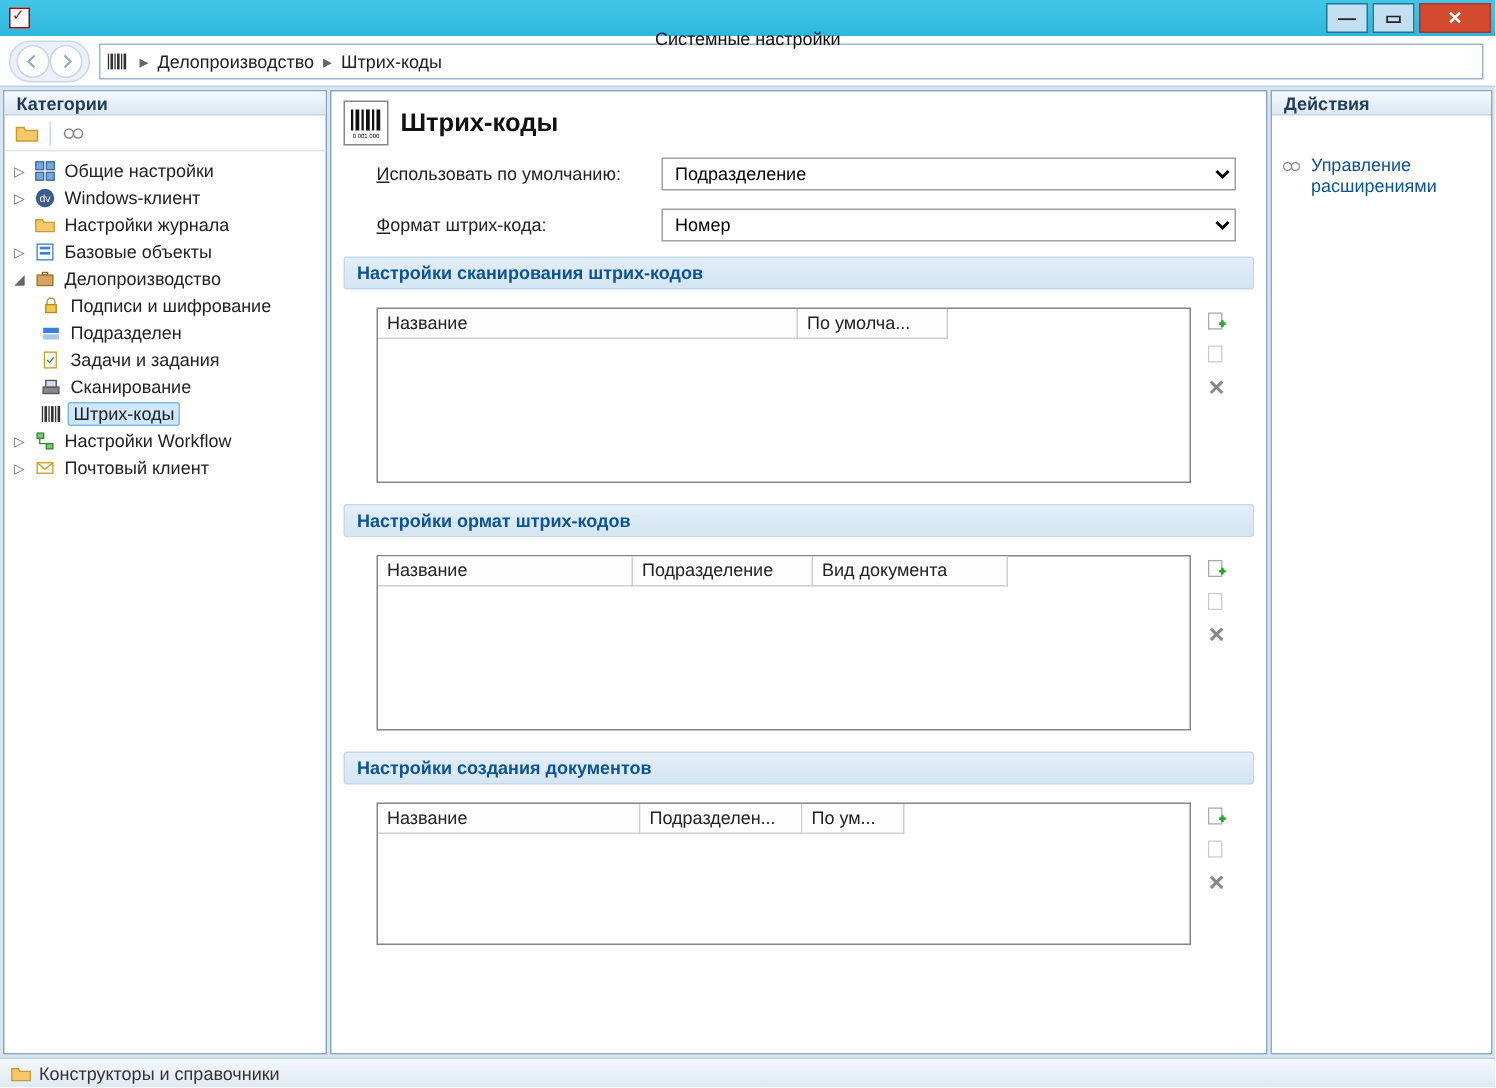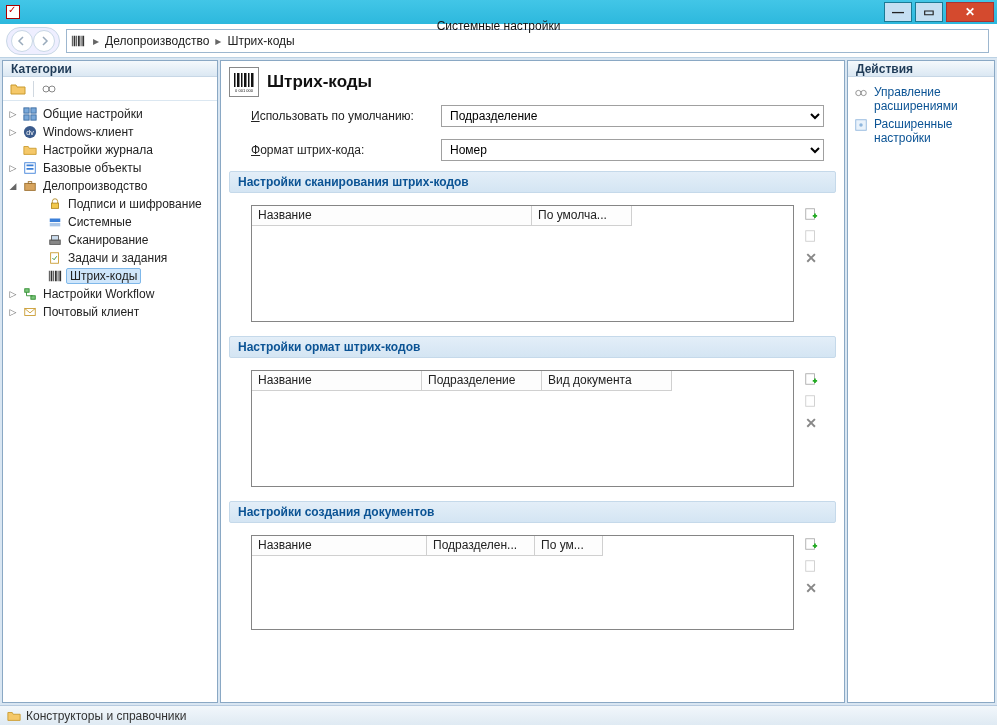--- a/index.html
+++ b/index.html
@@ -34,21 +34,21 @@
   
   .left-panel { width:216px; margin:2px 0 2px 2px; }
   .sidebar-toolbar { height:24px; border-bottom:1px solid #dbe7f1; display:flex; align-items:center; padding:0 4px; gap:2px; }
   .tool-btn { width:22px; height:20px; display:flex; align-items:center; justify-content:center; }
   .tree { flex:1; overflow:auto; padding:4px 0; }
   .tree-item { display:flex; align-items:center; height:18px; padding:0 4px; cursor:default; white-space:nowrap; }
   .tree-item .expander { width:12px; text-align:center; color:#666; font-size:9px; }
   .tree-item .node-icon { width:16px; height:16px; margin:0 3px; display:flex; align-items:center; justify-content:center; }
   .tree-item.selected > .label { background:#cfe6fb; border:1px solid #7fb8ea; border-radius:2px; padding:0 3px; }
   .tree-item .label { padding:0 2px; }
-  .indent-1 { padding-left:29px; }
+  .indent-1 { padding-left:8px; }
 
   
   .center-panel { flex:1; margin:2px; overflow:auto; }
   .page-heading { display:flex; align-items:center; padding:6px 8px 2px 8px; gap:8px; }
   .page-heading .h-icon { width:30px; height:30px; border:1px solid #888; display:flex; align-items:center; justify-content:center; background:#fff; position:relative; }
   .page-heading h1 { margin:0; font-size:17px; font-weight:bold; color:#111; }
 
   .section-header { background:linear-gradient(#e3eef8,#d4e5f3); border:1px solid #c5d9ea; color:#0b5394; font-weight:bold; padding:3px 8px; margin:4px 8px 8px 8px; font-size:12px; border-radius:2px; }
 
   .form-row { display:flex; align-items:center; margin:6px 20px 6px 30px; }
@@ -59,21 +59,21 @@
   .grid-block { display:flex; margin:4px 20px 10px 30px; }
   .grid { flex:1; border:1px solid #858585; height:117px; background:#fff; }
   .grid-header-row { display:flex; height:20px; font-size:12px; }
   .grid-header-cell { border-right:1px solid #d0d0d0; border-bottom:1px solid #d0d0d0; padding:2px 6px; background:#fdfdfd; overflow:hidden; white-space:nowrap; text-overflow:ellipsis; }
   .grid-tools { width:26px; display:flex; flex-direction:column; align-items:center; padding-top:0; gap:4px; margin-left:4px; }
   .gt-btn { width:18px; height:18px; display:flex; align-items:center; justify-content:center; color:#888; font-weight:bold; font-size:14px; }
   .gt-add svg, .gt-edit svg { width:14px; height:14px; }
 
   
   .right-panel { width:148px; margin:2px 2px 2px 0; }
-  .actions-body { padding:6px 6px; font-size:12px; }
+  .actions-body { padding:24px 6px; font-size:12px; }
   .action-link { display:flex; gap:6px; color:#0b5394; padding:2px 0; cursor:pointer; }
   .action-link .ai { width:16px; height:16px; display:flex; align-items:center; justify-content:center; }
 
   
   .statusbar { height:20px; background:linear-gradient(#f2f7fb,#dfeaf3); border-top:1px solid #b7cbe0; display:flex; align-items:center; padding:0 6px; font-size:12px; color:#333; }
   .statusbar .sb-icon { width:16px; height:16px; margin-right:4px; display:flex; align-items:center; justify-content:center; }
 
   
   svg { display:block; }
 </style>
@@ -209,41 +209,41 @@
         <span class="label">Подписи и шифрование</span>
       </div>
       <div class="tree-item indent-1">
         <span class="expander"></span>
         <span class="node-icon">
             <svg viewBox="0 0 16 16" width="14" height="14">
               <rect x="2" y="4" width="12" height="4" fill="#3b7fd8"></rect>
               <rect x="2" y="9" width="12" height="4" fill="#aac6e8"></rect>
             </svg>
           </span>
-        <span class="label">Системные</span>
+        <span class="label">Подразделен</span>
+      </div>
+      <div class="tree-item indent-1">
+        <span class="expander"></span>
+        <span class="node-icon">
+            <svg viewBox="0 0 16 16" width="14" height="14">
+              <rect x="3" y="2" width="9" height="12" fill="#fff" stroke="#c99a2e"></rect>
+              <path d="M5 8l2 2 3-4" stroke="#2e8b2e" fill="none"></path>
+            </svg>
+          </span>
+        <span class="label">Задачи и задания</span>
       </div>
       <div class="tree-item indent-1">
         <span class="expander"></span>
         <span class="node-icon">
             <svg viewBox="0 0 16 16" width="14" height="14">
               <rect x="2" y="8" width="12" height="5" fill="#888" stroke="#555"></rect>
               <rect x="4" y="3" width="8" height="5" fill="#cde" stroke="#555"></rect>
             </svg>
           </span>
         <span class="label">Сканирование</span>
-      </div>
-      <div class="tree-item indent-1">
-        <span class="expander"></span>
-        <span class="node-icon">
-            <svg viewBox="0 0 16 16" width="14" height="14">
-              <rect x="3" y="2" width="9" height="12" fill="#fff" stroke="#c99a2e"></rect>
-              <path d="M5 8l2 2 3-4" stroke="#2e8b2e" fill="none"></path>
-            </svg>
-          </span>
-        <span class="label">Задачи и задания</span>
       </div>
       <div class="tree-item indent-1 selected">
         <span class="expander"></span>
         <span class="node-icon">
             <svg viewBox="0 0 16 16" width="14" height="14">
               <rect x="1" y="2" width="1" height="12" fill="#333"></rect>
               <rect x="3" y="2" width="2" height="12" fill="#333"></rect>
               <rect x="6" y="2" width="1" height="12" fill="#333"></rect>
               <rect x="8" y="2" width="2" height="12" fill="#333"></rect>
               <rect x="11" y="2" width="1" height="12" fill="#333"></rect>
@@ -385,29 +385,20 @@
     <div class="actions-body">
       <div class="action-link">
         <span class="ai">
             <svg viewBox="0 0 16 16" width="14" height="14">
               <circle cx="5" cy="8" r="3" fill="none" stroke="#888"></circle>
               <circle cx="11" cy="8" r="3" fill="none" stroke="#888"></circle>
             </svg>
           </span>
         <span>Управление расширениями</span>
       </div>
-      <div class="action-link">
-        <span class="ai">
-            <svg viewBox="0 0 16 16" width="14" height="14">
-              <rect x="2" y="2" width="12" height="12" fill="#e9f2fb" stroke="#8fb6dd"></rect>
-              <circle cx="8" cy="8" r="2" fill="#8fb6dd"></circle>
-            </svg>
-          </span>
-        <span>Расширенные настройки</span>
-      </div>
     </div>
   </div>
 
 </div>
 
 <div class="statusbar">
   <span class="sb-icon">
       <svg viewBox="0 0 16 16" width="14" height="14">
         <path d="M1 4h5l1 2h8v7H1z" fill="#f5c869" stroke="#c99a2e"></path>
       </svg>

